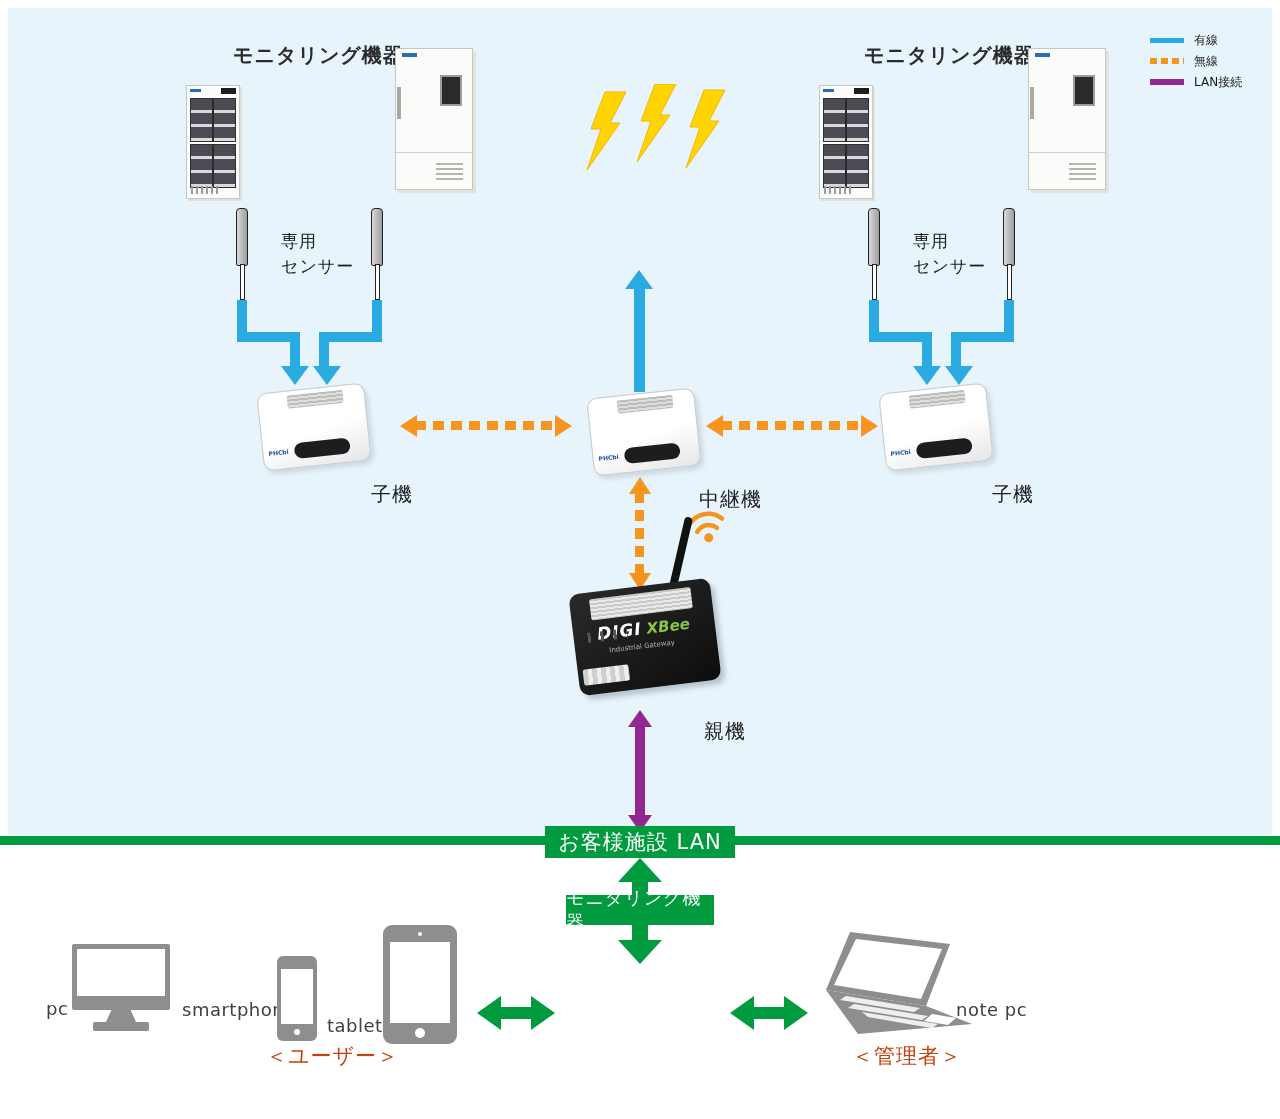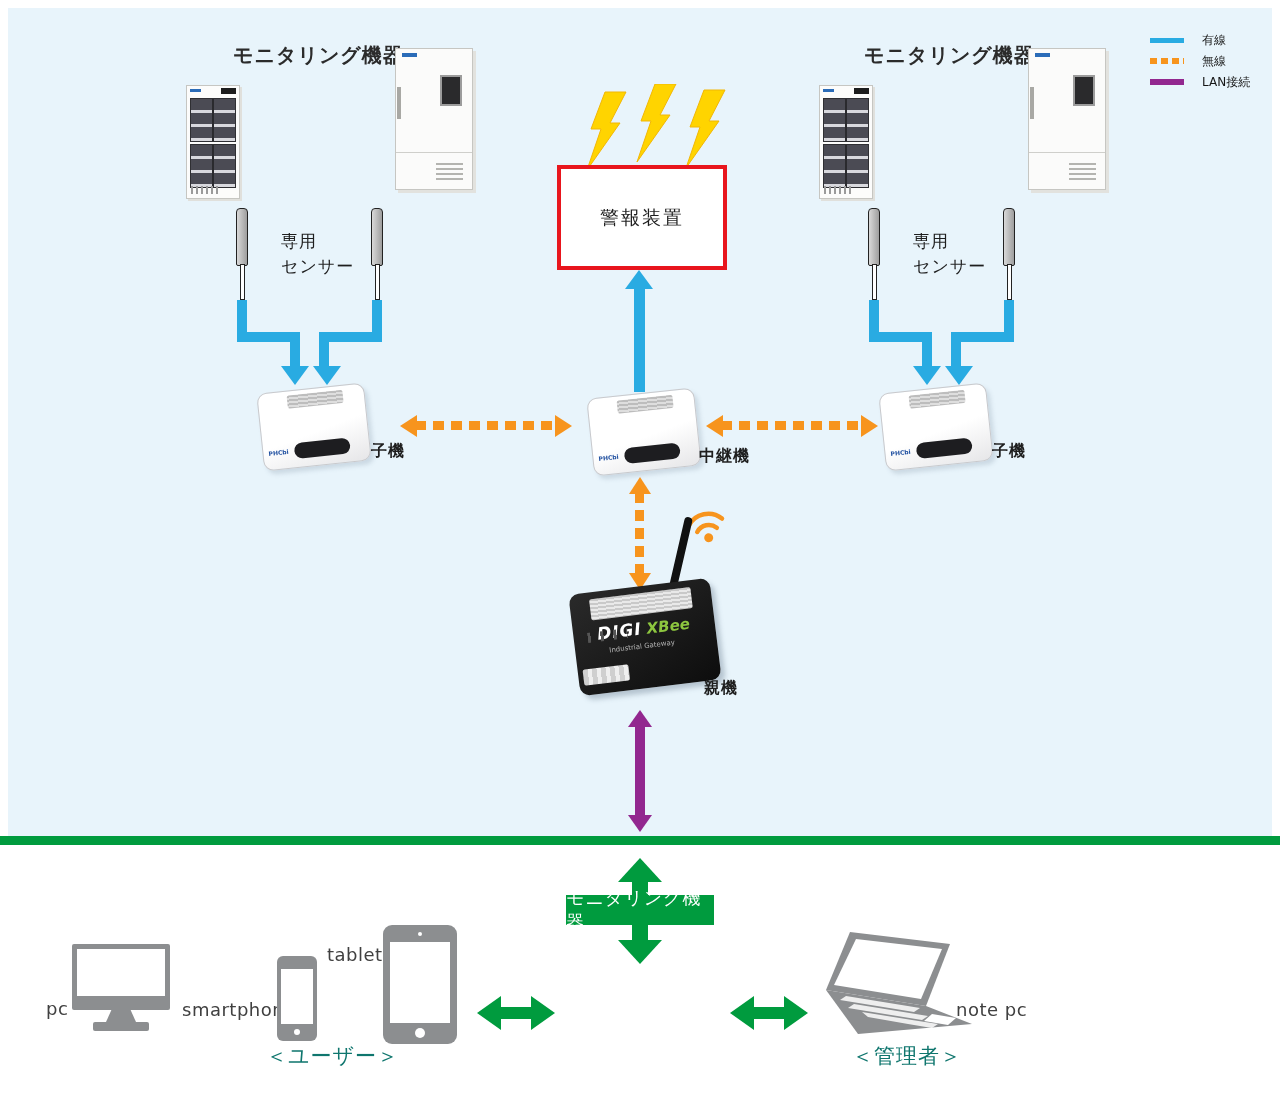--- a/index.html
+++ b/index.html
@@ -3,29 +3,29 @@
 <meta charset="utf-8">
 <style>
   html,body{margin:0;padding:0;background:#fff;}
   .stage{position:relative;width:1280px;height:1119px;background:#fff;overflow:hidden;
          font-family:"DejaVu Sans","Liberation Sans",sans-serif;}
   .abs{position:absolute;}
   .panel{left:8px;top:8px;width:1264px;height:828px;background:#e8f4fb;}
 
   
   .title-jp{font-size:20px;font-weight:bold;color:#2b2b2b;letter-spacing:1px;}
-  .node-label{font-size:16px;font-weight:700;color:#1e1e1e;letter-spacing:1px;}
+  .node-label{font-size:20px;font-weight:400;color:#1e1e1e;letter-spacing:1px;margin-top:40px;}
   .sensor-label{font-size:17px;font-weight:500;color:#1e1e1e;line-height:1.45;white-space:pre-line;letter-spacing:1px;}
   .gray-label{font-size:18px;color:#404040;letter-spacing:.5px;}
-  .group-label{font-size:21px;font-weight:500;color:#0f766e;letter-spacing:1px;}
+  .group-label{font-size:21px;font-weight:500;color:#c2410c;letter-spacing:1px;}
   .legend-label{font-size:12px;color:#161616;}
 
   
   .legend{left:1150px;top:33px;display:flex;flex-direction:column;gap:7px;}
-  .legend-row{display:flex;align-items:center;gap:18px;height:14px;}
+  .legend-row{display:flex;align-items:center;gap:10px;height:14px;}
   .ls-wired{width:34px;height:5px;background:#29abe2;}
   .ls-wireless{width:34px;height:6px;background:repeating-linear-gradient(90deg,#f7941d 0 7px,transparent 7px 11px);}
   .ls-lan{width:34px;height:6px;background:#92278f;}
 
   
   .wire-blue{position:absolute;background:#29abe2;}
   .tri{position:absolute;width:0;height:0;}
   .tb-down{border-left:14px solid transparent;border-right:14px solid transparent;border-top:19px solid #29abe2;}
   .tb-up{border-left:14px solid transparent;border-right:14px solid transparent;border-bottom:19px solid #29abe2;}
   .dash-h{position:absolute;height:9px;background:repeating-linear-gradient(90deg,#f7941d 0 11px,transparent 11px 18px);}
@@ -219,23 +219,20 @@
     <div class="tri tb-down" style="left:945px;top:366px;"></div>
   </div>
 
   <svg class="abs" style="left:577px;top:84px;" width="150" height="86" viewBox="0 0 150 86">
     <g fill="#ffd400" stroke="#f2b705" stroke-width="1">
       <polygon transform="translate(2,8)" points="26,0 47,0 31,31 41,31 8,78 22,37 12,37"></polygon>
       <polygon transform="translate(52,0)" points="26,0 47,0 31,31 41,31 8,78 22,37 12,37"></polygon>
       <polygon transform="translate(101,6)" points="26,0 47,0 31,31 41,31 8,78 22,37 12,37"></polygon>
     </g>
   </svg>
-  <div class="abs alarm-box">
-    <span>警報装置</span>
-  </div>
 
   <div class="wire-blue" style="left:634px;top:288px;width:11px;height:104px;"></div>
   <div class="tri tb-up" style="left:625px;top:270px;"></div>
 
   <div class="abs wunit" style="left:260px;top:388px;">
     <div class="body"></div>
     <div class="sticker"></div>
     <div class="front"></div>
     <div class="brand">PHCbi</div>
   </div>
@@ -292,20 +289,23 @@
   </div>
   <div class="abs node-label" style="left:704px;top:678px;">親機</div>
 
   <div class="abs" style="left:628px;top:710px;width:24px;height:122px;">
     <div class="tri tp-up" style="left:0;top:0;"></div>
     <div class="shaft-purple" style="left:7px;top:14px;width:10px;height:94px;"></div>
     <div class="tri tp-down" style="left:0;bottom:0;"></div>
   </div>
 
   <div class="abs lan-bar"></div>
+  <div class="abs lan-box">
+    <span>お客様施設 LAN</span>
+  </div>
   <div class="abs" style="left:618px;top:858px;width:44px;height:106px;">
     <div class="tri tg-up" style="left:0;top:0;"></div>
     <div class="shaft-green" style="left:14px;top:20px;width:16px;height:66px;"></div>
     <div class="tri tg-down" style="left:0;bottom:0;"></div>
   </div>
   <div class="abs inet-box">
     <span>モニタリング機器</span>
   </div>
 
 
@@ -328,21 +328,21 @@
     <div class="abs gray pc-base"></div>
   </div>
   <div class="abs gray-label" style="left:46px;top:998px;">pc</div>
 
   <div class="abs gray-label" style="left:182px;top:999px;">smartphone</div>
   <div class="abs gray phone">
     <div class="scr"></div>
     <div class="dot"></div>
   </div>
 
-  <div class="abs gray-label" style="left:327px;top:944px;">tablet</div>
+  <div class="abs gray-label" style="left:327px;top:1015px;">tablet</div>
   <div class="abs gray tablet">
     <div class="scr"></div>
     <div class="cam"></div>
     <div class="home"></div>
   </div>
 
   <div class="abs group-label" style="left:266px;top:1042px;">＜ユーザー＞</div>
 
   <svg class="abs" style="left:820px;top:930px;" width="160" height="110" viewBox="0 0 160 110">
     <polygon points="30,2 130,14 106,76 6,60" fill="#8c8e90"></polygon>

